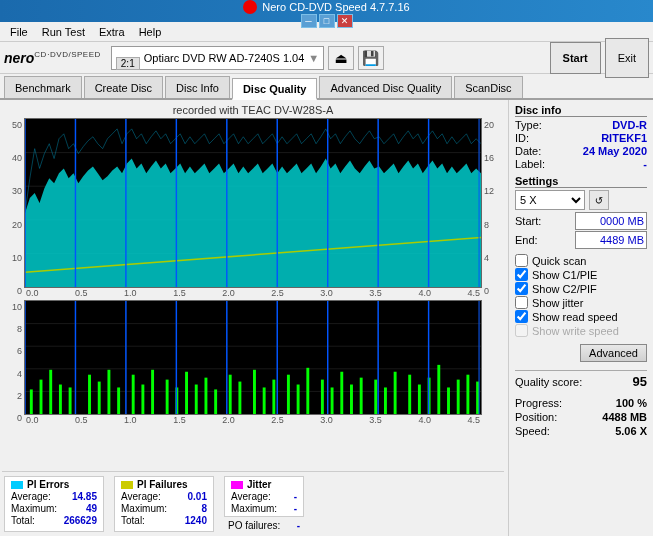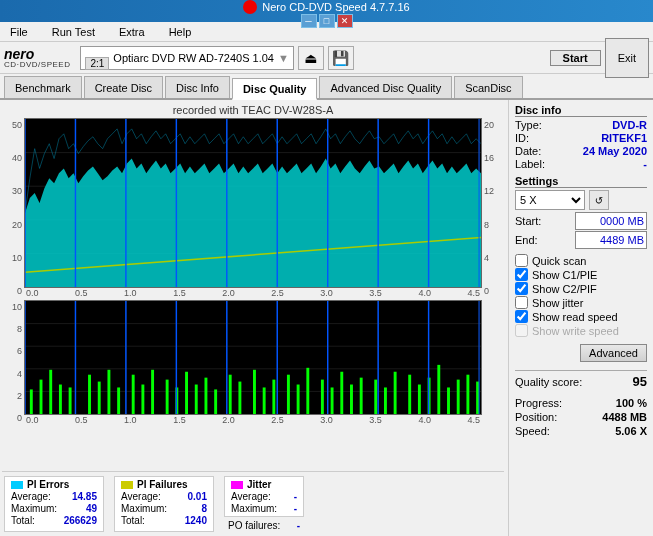--- a/index.html
+++ b/index.html
@@ -55,41 +55,41 @@
     .title-btn.close { background: #c94040; }
 
     
     .menu-bar {
       background: #f0f0f0;
       border-bottom: 1px solid #ccc;
       height: 20px;
       display: flex;
       align-items: center;
       padding: 0 4px;
-      gap: 12px;
+      gap: 2px;
     }
     .menu-item {
       padding: 1px 6px;
       cursor: pointer;
       font-size: 11px;
     }
 
     
     .toolbar {
       background: #f0f0f0;
       border-bottom: 1px solid #ccc;
       height: 32px;
       display: flex;
       align-items: center;
       padding: 2px 4px;
       gap: 4px;
     }
     .logo-area {
       display: flex;
-      flex-direction: column;
+      flex-direction: row;
       line-height: 1;
       margin-right: 6px;
     }
     .logo-nero {
       font-size: 14px;
       font-weight: bold;
       color: #000;
     }
     .logo-sub {
       font-size: 8px;
@@ -119,21 +119,21 @@
       height: 24px;
       border: 1px solid #aaa;
       background: #f0f0f0;
       display: flex;
       align-items: center;
       justify-content: center;
       cursor: pointer;
       font-size: 14px;
     }
     .btn-start {
-      height: 16px;
+      height: 32px;
       padding: 0 12px;
       background: #e8e8e8;
       border: 1px solid #888;
       cursor: pointer;
       font-size: 11px;
       font-weight: bold;
     }
     .btn-exit {
       height: 40px;
       padding: 0 12px;

